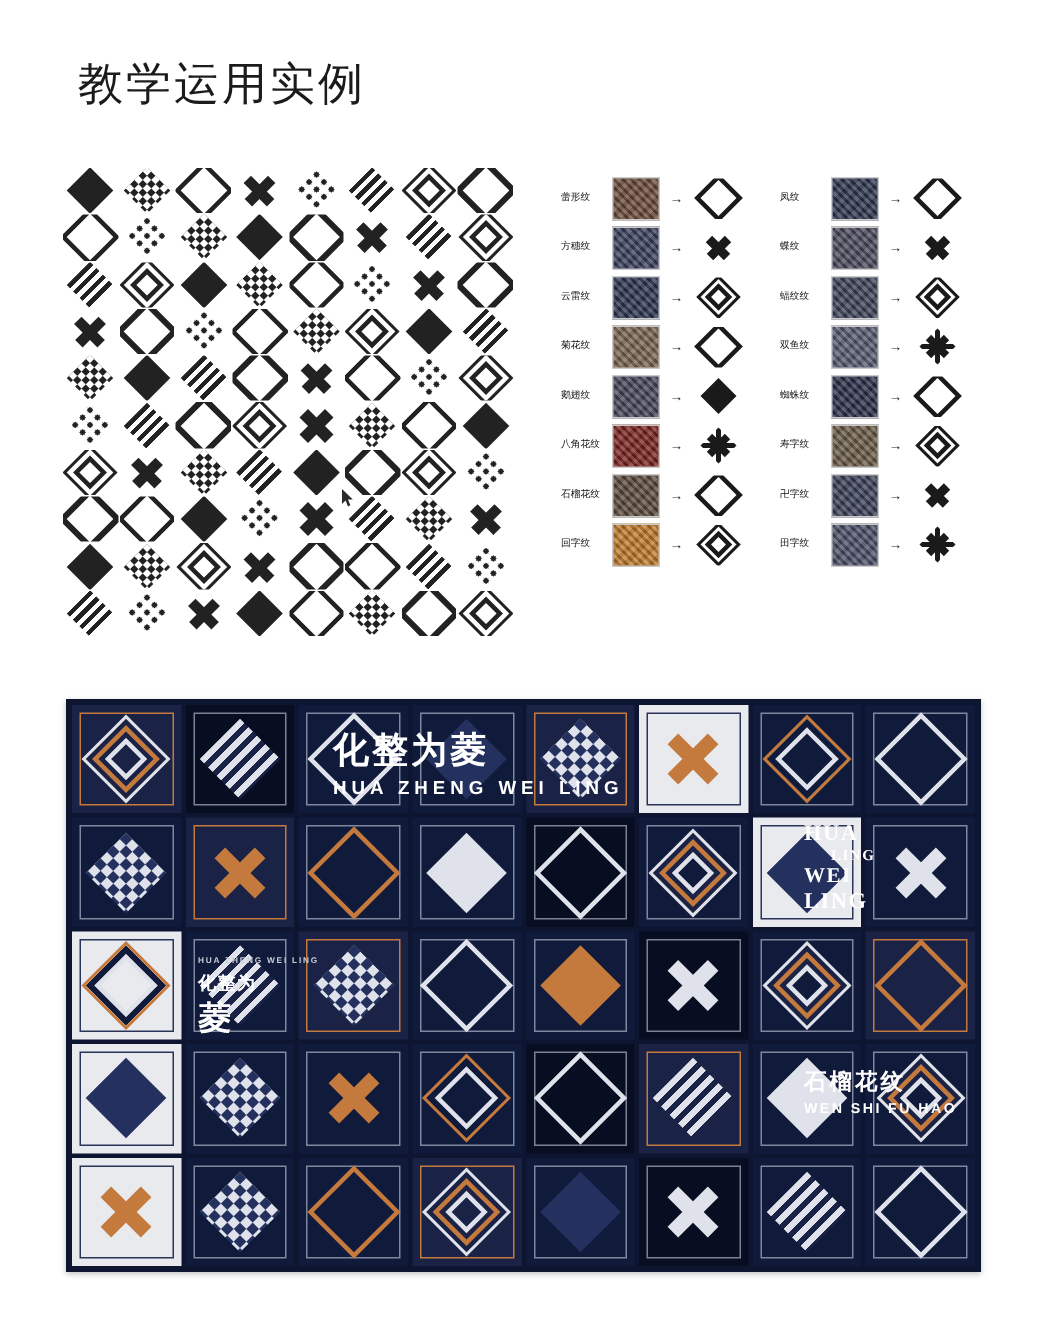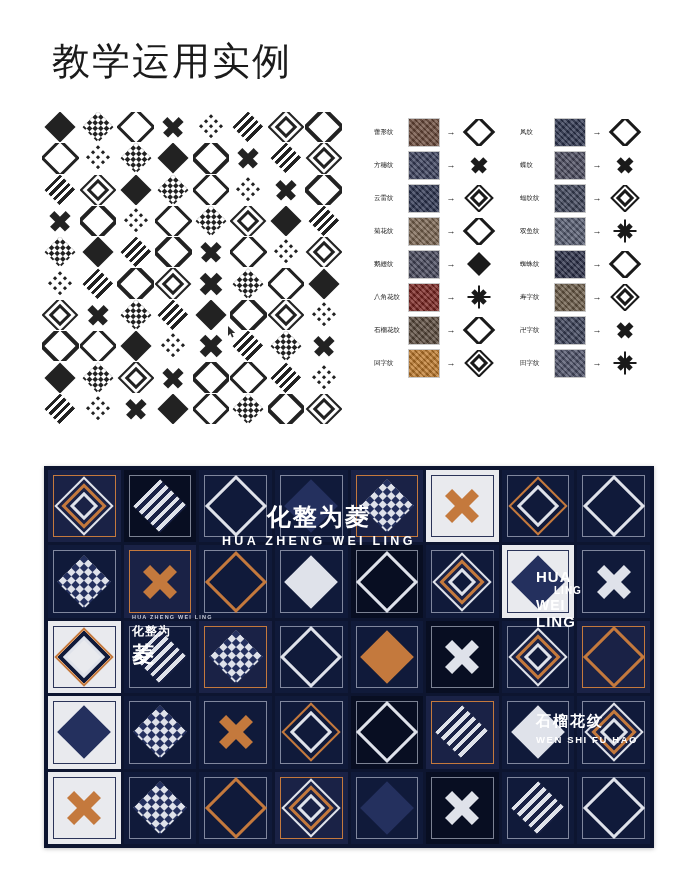--- a/index.html
+++ b/index.html
@@ -18,21 +18,21 @@
     position: absolute;
     inset: 0;
     background: #ffffff;
   }
   
   .page-title {
     position: absolute;
     left: 52px;
     top: 36px;
     font-family: "Liberation Serif", serif;
-    font-size: 38px;
+    font-size: 30px;
     letter-spacing: 2px;
     color: #1b1b1b;
     font-weight: 400;
   }
 
   
   .motif-grid {
     position: absolute;
     left: 42px;
     top: 112px;
@@ -844,33 +844,33 @@
         <div class="tile ">
           <div class="inner"></div>
           <div class="dia stripe-l"></div>
         </div>
         <div class="tile ">
           <div class="inner"></div>
           <div class="dia out-light"></div>
         </div>
       </div>
 
-    <div class="poster-text" style="left:178px; top:38px;text-align:center;">
+    <div class="poster-text" style="left:178px; top:22px;">
       <div class="pt-main-cn">化整为菱</div>
       <div class="pt-main-en">HUA ZHENG WEI LING</div>
     </div>
 
-    <div class="poster-text pt-stack" style="left:492px; top:102px;">
+    <div class="poster-text pt-stack" style="left:492px; top:82px;font-family:Liberation Serif, serif;">
       <div class="l1">HUA</div>
       <div class="l2">LING</div>
       <div class="l3">WEI</div>
       <div class="l4">LING</div>
     </div>
 
-    <div class="poster-text" style="left:88px; top:148px;">
+    <div class="poster-text" style="left:88px; top:172px;">
       <div class="pt-small-en">HUA ZHENG WEI LING</div>
       <div class="pt-big-cn-sm" style="margin-top:3px;">化整为</div>
       <div class="pt-huge">菱</div>
     </div>
 
     <div class="poster-text" style="left:492px; top:246px;">
       <div class="pt-sub-cn">石榴花纹</div>
       <div class="pt-sub-en">WEN SHI FU HAO</div>
     </div>
 

